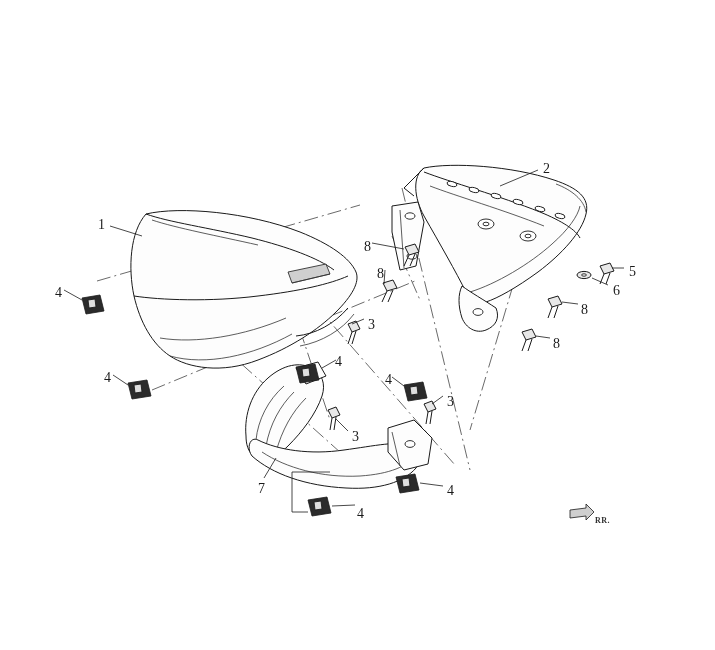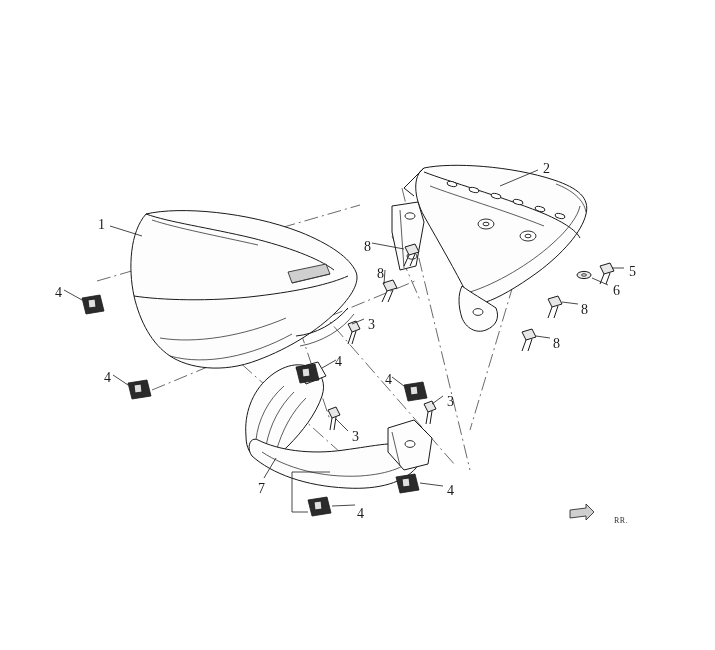--- a/index.html
+++ b/index.html
@@ -281,15 +281,15 @@
   <div class="callout" style="left:357px; top:507px;">4</div>
   <div class="callout" style="left:447px; top:484px;">4</div>
   <div class="callout" style="left:629px; top:265px;">5</div>
   <div class="callout" style="left:613px; top:284px;">6</div>
   <div class="callout" style="left:258px; top:482px;">7</div>
   <div class="callout" style="left:364px; top:240px;">8</div>
   <div class="callout" style="left:377px; top:267px;">8</div>
   <div class="callout" style="left:581px; top:303px;">8</div>
   <div class="callout" style="left:553px; top:337px;">8</div>
 
-  <div class="rr-label" style="left:614px; top:516px;">RR.</div>
+  <div class="rr-label" style="left:595px; top:516px;font-weight:bold;">RR.</div>
 
 </div>
 
 </body></html>

